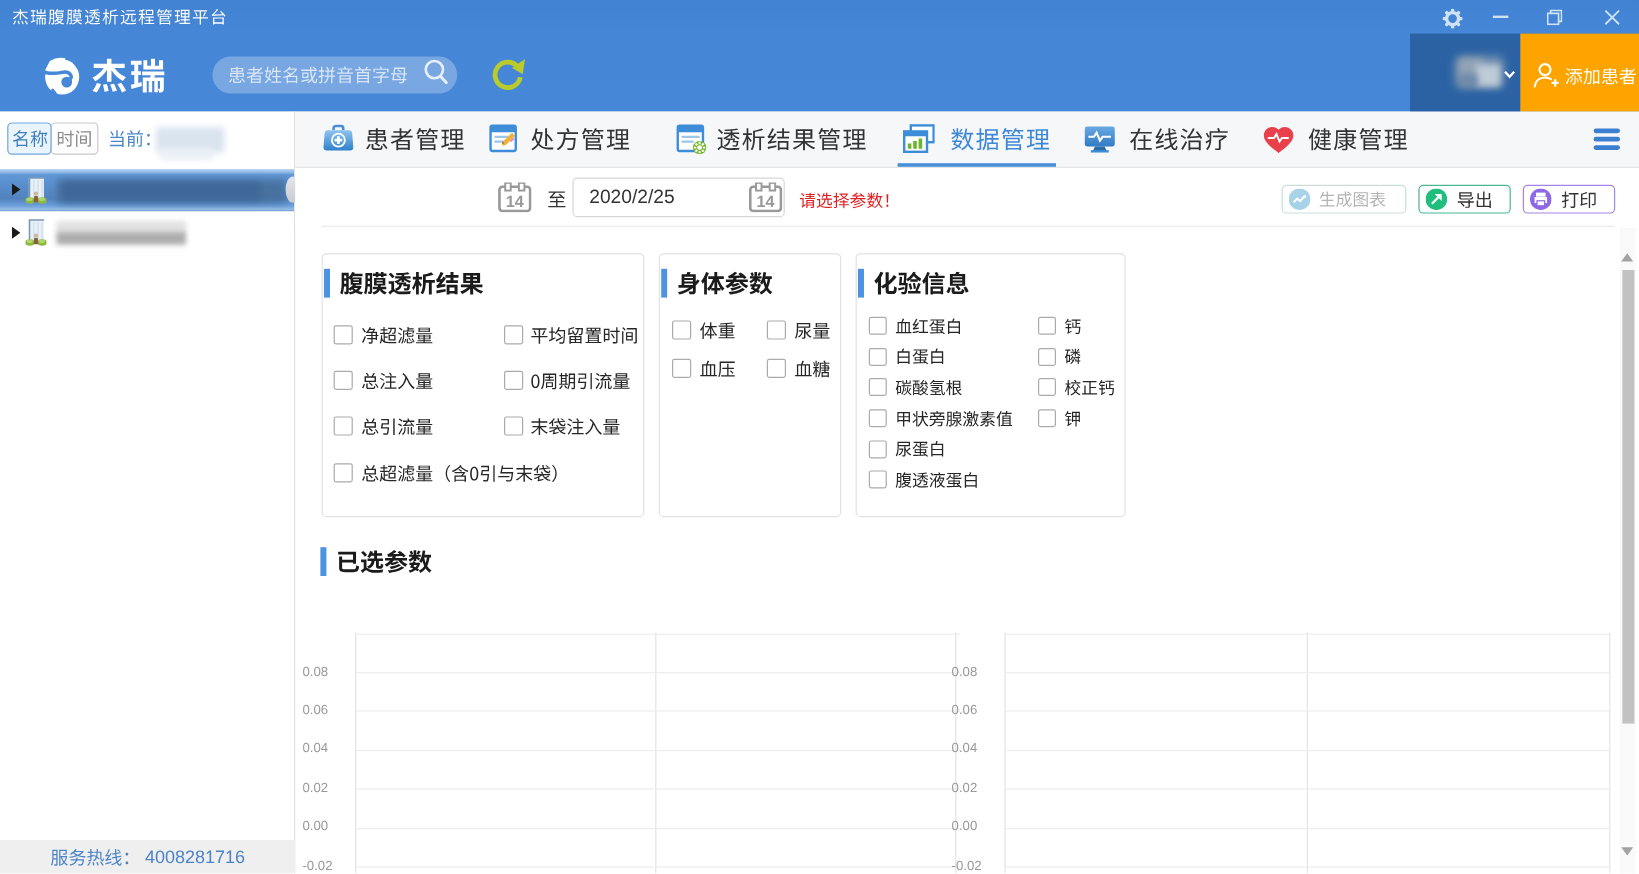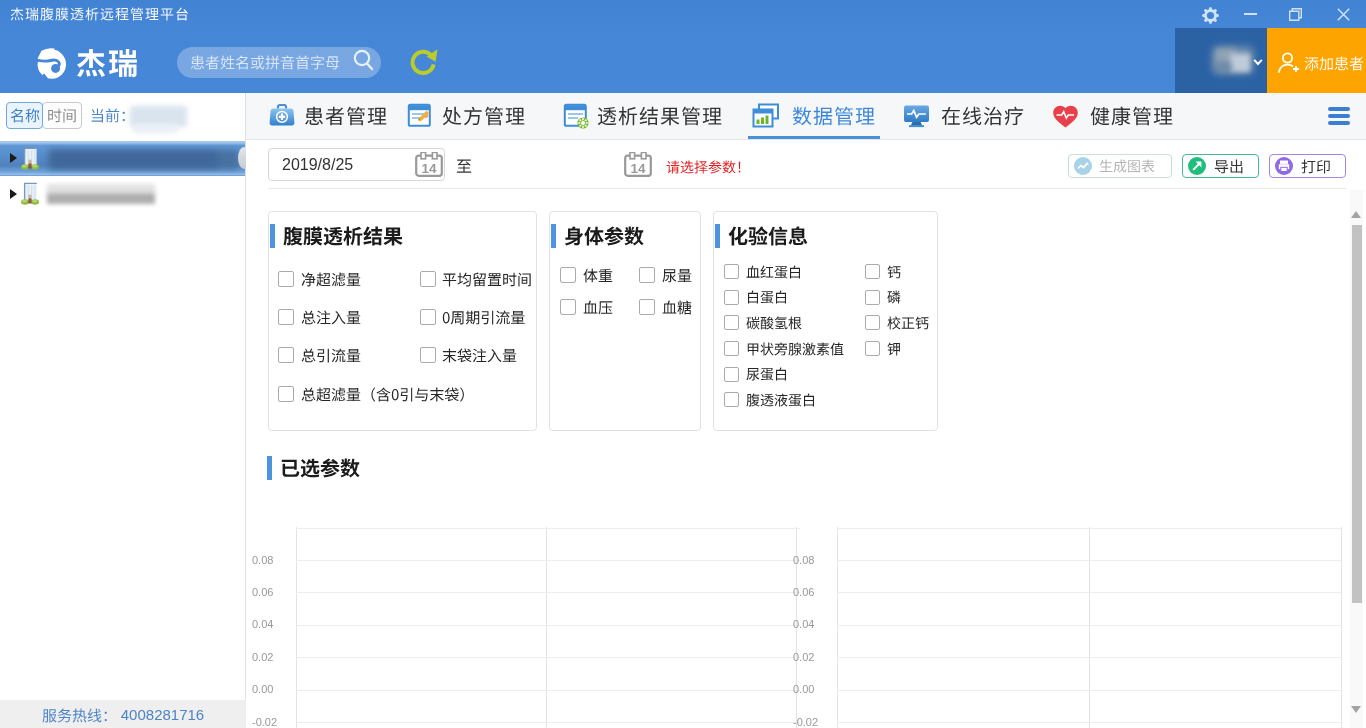--- a/index.html
+++ b/index.html
@@ -155,21 +155,21 @@
       <ellipse cx="3.9" cy="20" rx="3.9" ry="2.7" fill="#8dbb42"></ellipse>
       <ellipse cx="14.1" cy="20" rx="3.9" ry="2.7" fill="#8dbb42"></ellipse>
       <ellipse cx="3.6" cy="19" rx="2.6" ry="1.5" fill="#b2d46c"></ellipse>
       <ellipse cx="13.8" cy="19" rx="2.6" ry="1.5" fill="#b2d46c"></ellipse>
       <circle cx="9" cy="14.4" r="1.8" fill="#cdb69d"></circle>
       <path d="M7.5 16.3h3l.4 5.2H7.1z" fill="#8a5f3e"></path>
     </svg>
 <div class="abs" style="left:47px;top:184px;width:108px;height:10px;background:#e2e2e2;filter:blur(2px)"></div>
 <div class="abs" style="left:47px;top:193px;width:108px;height:11px;background:#aeaeae;filter:blur(2px)"></div>
 <div id="hotline">
-      <span style="display:flex;align-items:flex-end;gap:2px">
+      <span style="display:flex;align-items:center;gap:2px">
         <svg class="t" width="75" height="15" viewBox="0 0 75 15">
           <path fill="currentColor" d="M1.6 1.2V6.5C1.6 8.8 1.5 11.8 0.5 13.9C0.8 14 1.2 14.2 1.4 14.4C2.1 13 2.4 11.1 2.5 9.3H4.9V13C4.9 13.3 4.8 13.3 4.6 13.3C4.5 13.3 3.8 13.3 3.1 13.3C3.3 13.6 3.4 14.1 3.4 14.4C4.5 14.4 5.1 14.4 5.5 14.2C5.8 14 6 13.7 6 13V1.2ZM2.6 2.2H4.9V4.7H2.6ZM2.6 5.7H4.9V8.2H2.6C2.6 7.6 2.6 7.1 2.6 6.5ZM12.9 7.3C12.5 8.6 12 9.7 11.4 10.7C10.7 9.7 10.1 8.6 9.7 7.3ZM7.3 1.2V14.4H8.4V7.3H8.7C9.2 8.9 9.9 10.3 10.7 11.5C10 12.4 9.3 13 8.4 13.5C8.7 13.7 9 14.1 9.1 14.3C9.9 13.8 10.7 13.2 11.4 12.4C12.1 13.2 12.9 13.9 13.8 14.4C14 14.1 14.3 13.8 14.5 13.5C13.6 13.1 12.8 12.4 12 11.6C13 10.2 13.7 8.5 14.1 6.5L13.5 6.3L13.3 6.3H8.4V2.2H12.6V4.1C12.6 4.3 12.5 4.3 12.3 4.3C12.1 4.3 11.3 4.3 10.3 4.3C10.5 4.6 10.7 5 10.7 5.3C11.8 5.3 12.6 5.3 13.1 5.1C13.6 5 13.7 4.7 13.7 4.1V1.2ZM21.7 7.5C21.6 8 21.5 8.5 21.4 9H16.9V10H21.1C20.2 11.9 18.5 12.9 15.9 13.4C16.1 13.6 16.4 14.1 16.5 14.4C19.4 13.7 21.3 12.4 22.3 10H26.8C26.6 11.9 26.3 12.9 25.9 13.1C25.8 13.3 25.6 13.3 25.3 13.3C24.9 13.3 23.9 13.3 23 13.2C23.2 13.5 23.3 13.9 23.3 14.2C24.2 14.2 25.1 14.2 25.6 14.2C26.1 14.2 26.5 14.1 26.8 13.8C27.3 13.3 27.7 12.2 28 9.5C28 9.3 28 9 28 9H22.6C22.7 8.5 22.8 8.1 22.9 7.6ZM26.2 3.1C25.3 4 24.1 4.7 22.6 5.3C21.4 4.8 20.5 4.1 19.9 3.3L20.1 3.1ZM20.7 0.6C19.9 1.9 18.5 3.4 16.4 4.5C16.6 4.7 16.9 5.1 17.1 5.4C17.8 4.9 18.5 4.5 19.1 4C19.7 4.7 20.5 5.3 21.4 5.7C19.6 6.3 17.6 6.7 15.7 6.9C15.9 7.1 16.1 7.6 16.1 7.8C18.3 7.6 20.6 7.1 22.6 6.3C24.4 7 26.5 7.5 28.8 7.7C28.9 7.3 29.2 6.9 29.4 6.6C27.4 6.5 25.5 6.3 24 5.8C25.6 5 27 3.9 27.9 2.5L27.3 2.1L27.1 2.1H21C21.3 1.7 21.6 1.3 21.9 0.8ZM35.1 11.5C35.3 12.4 35.4 13.6 35.4 14.3L36.6 14.1C36.5 13.5 36.4 12.3 36.2 11.4ZM38.2 11.5C38.6 12.4 39 13.6 39.1 14.3L40.3 14C40.1 13.3 39.7 12.2 39.3 11.3ZM41.3 11.4C42.1 12.4 42.9 13.6 43.3 14.5L44.4 14C44 13.2 43.1 11.9 42.3 11ZM32.6 11.1C32.1 12.1 31.3 13.3 30.6 14L31.7 14.4C32.4 13.6 33.1 12.4 33.7 11.4ZM33.2 0.6V2.7H31V3.8H33.2V6.1L30.7 6.7L31 7.8L33.2 7.2V9.4C33.2 9.6 33.2 9.7 33 9.7C32.8 9.7 32.2 9.7 31.5 9.7C31.6 10 31.8 10.4 31.8 10.7C32.8 10.7 33.4 10.7 33.8 10.5C34.2 10.3 34.3 10 34.3 9.4V6.9L36.2 6.3L36.1 5.3L34.3 5.8V3.8H36V2.7H34.3V0.6ZM38.5 0.6 38.5 2.8H36.4V3.7H38.4C38.4 4.7 38.3 5.6 38.1 6.3L36.9 5.6L36.3 6.4C36.8 6.7 37.3 7 37.8 7.3C37.4 8.4 36.7 9.3 35.5 9.9C35.8 10.1 36.1 10.5 36.2 10.7C37.5 10 38.3 9.1 38.7 7.9C39.5 8.4 40.1 8.9 40.5 9.2L41.1 8.4C40.6 7.9 39.9 7.4 39.1 6.9C39.3 6 39.4 5 39.5 3.7H41.5C41.5 8.2 41.4 10.8 43.2 10.8C44.1 10.8 44.4 10.3 44.6 8.6C44.3 8.5 43.9 8.3 43.7 8.1C43.6 9.4 43.5 9.8 43.3 9.8C42.5 9.8 42.5 7.5 42.6 2.8H39.5L39.6 0.6ZM45.8 12.4 46 13.5C47.4 13 49.2 12.5 51 12L50.8 11C49 11.6 47.1 12.1 45.8 12.4ZM55.6 1.5C56.3 1.9 57.3 2.4 57.7 2.9L58.4 2.2C57.9 1.8 57 1.2 56.2 0.9ZM46.1 6.9C46.3 6.7 46.6 6.7 48.5 6.4C47.8 7.4 47.2 8.1 47 8.4C46.5 9 46.1 9.4 45.8 9.4C45.9 9.7 46.1 10.2 46.2 10.5C46.5 10.3 47 10.1 50.8 9.4C50.7 9.1 50.7 8.7 50.8 8.4L47.8 9C48.9 7.6 50.1 6 51 4.3L50.1 3.8C49.8 4.3 49.5 4.9 49.1 5.4L47.2 5.6C48.1 4.3 49 2.7 49.6 1.1L48.6 0.6C48 2.4 46.9 4.4 46.6 4.9C46.2 5.4 46 5.7 45.7 5.8C45.8 6.1 46 6.6 46.1 6.9ZM58.3 8C57.7 8.9 56.9 9.8 55.9 10.5C55.7 9.7 55.5 8.8 55.3 7.7L59.1 7L59 6L55.2 6.7C55.1 6.1 55 5.4 55 4.7L58.7 4.1L58.5 3.2L54.9 3.7C54.9 2.7 54.9 1.7 54.9 0.6H53.8C53.8 1.7 53.8 2.8 53.9 3.9L51.5 4.2L51.7 5.2L53.9 4.9C54 5.6 54 6.2 54.1 6.9L51.2 7.4L51.4 8.4L54.3 7.9C54.4 9.1 54.7 10.3 55 11.2C53.7 12.1 52.2 12.7 50.7 13.2C51 13.5 51.3 13.9 51.4 14.1C52.8 13.6 54.2 13 55.4 12.2C56 13.6 56.8 14.4 57.9 14.4C58.9 14.4 59.2 13.9 59.4 12.2C59.2 12.1 58.8 11.8 58.6 11.6C58.5 12.9 58.4 13.3 58 13.3C57.3 13.3 56.8 12.6 56.3 11.5C57.5 10.6 58.5 9.6 59.2 8.4ZM63.8 5.9C64.3 5.9 64.9 5.5 64.9 4.8C64.9 4.1 64.3 3.7 63.8 3.7C63.1 3.7 62.6 4.1 62.6 4.8C62.6 5.5 63.1 5.9 63.8 5.9ZM63.8 13.3C64.3 13.3 64.9 12.8 64.9 12.1C64.9 11.4 64.3 11 63.8 11C63.1 11 62.6 11.4 62.6 12.1C62.6 12.8 63.1 13.3 63.8 13.3Z"></path>
         </svg>
         <span style="font-size:15px;margin-left:2px">4008281716</span>
       </span>
     </div>
 
 <div id="nav"></div>
 
 <div class="tab" style="left:269px">
@@ -251,32 +251,32 @@
         <path fill="none" stroke="#fff" stroke-width="1.6" d="M4.5 11h5.2l2-3.2 2.6 6.2 2-3H22"></path>
       </svg>
       <svg class="t" width="83" height="20" viewBox="0 0 83 20">
         <path fill="currentColor" d="M4.3 0.8C3.5 3.8 2.2 6.7 0.7 8.6C0.9 9 1.3 9.8 1.4 10.2C1.9 9.5 2.4 8.7 2.9 7.9V19.2H4.2V5.1C4.8 3.9 5.2 2.5 5.6 1.2ZM10.7 2.5V3.6H13.2V5.1H9.8V6.3H13.2V7.9H10.7V9.1H13.2V10.6H10.4V11.8H13.2V13.3H9.9V14.6H13.2V17H14.5V14.6H18.8V13.3H14.5V11.8H18.1V10.6H14.5V9.1H17.8V6.3H19.2V5.1H17.8V2.5H14.5V0.9H13.2V2.5ZM14.5 6.3H16.6V7.9H14.5ZM14.5 5.1V3.6H16.6V5.1ZM5.8 9.8C5.8 9.7 6 9.5 6.3 9.3H8.5C8.3 11.2 8 12.7 7.5 14C7 13.2 6.6 12.3 6.3 11.1L5.2 11.5C5.7 13.1 6.2 14.4 6.9 15.4C6.3 16.6 5.5 17.6 4.5 18.2C4.8 18.4 5.3 18.9 5.5 19.2C6.4 18.5 7.2 17.6 7.8 16.4C9.8 18.5 12.5 18.9 15.5 18.9H18.8C18.8 18.6 19 17.9 19.3 17.6C18.5 17.6 16.2 17.6 15.6 17.6C12.8 17.6 10.3 17.2 8.4 15.2C9.2 13.4 9.7 11.1 9.9 8.3L9.1 8.1L8.9 8.1H7.4C8.3 6.6 9.3 4.6 10.1 2.6L9.2 2L8.8 2.2H5.7V3.6H8.3C7.6 5.3 6.7 7 6.3 7.5C6 8.1 5.5 8.6 5.1 8.7C5.3 9 5.6 9.5 5.8 9.8ZM25.8 12.9C26.8 13.5 28.1 14.4 28.8 15L29.7 14.1C29 13.5 27.7 12.6 26.7 12.1ZM36.8 9.2V10.8H32.9V9.2ZM36.8 8H32.9V6.6H36.8ZM30.4 1C30.7 1.5 31 2 31.3 2.6H23.4V8.5C23.4 11.4 23.2 15.5 21.6 18.4C22 18.5 22.6 18.9 22.9 19.2C24.5 16.2 24.8 11.6 24.8 8.5V3.9H31.4V5.5H26.3V6.6H31.4V8H25.3V9.2H31.4V10.8H26.1V11.9H31.4V14.2C29 15.1 26.4 16.2 24.8 16.7L25.4 18C27.1 17.3 29.3 16.3 31.4 15.3V17.5C31.4 17.8 31.3 17.9 30.9 17.9C30.6 18 29.4 18 28.1 17.9C28.3 18.3 28.5 18.8 28.6 19.2C30.3 19.2 31.4 19.2 32 19C32.7 18.8 32.9 18.4 32.9 17.5V14.2C34.5 16.1 36.7 17.6 39.4 18.3C39.6 17.9 40 17.4 40.3 17.1C38.6 16.7 37 16 35.7 15.1C36.8 14.6 38 13.8 39.1 13L37.9 12.2C37.1 12.8 35.8 13.7 34.7 14.4C34 13.7 33.4 13 32.9 12.2V11.9H38.2V9.3H40.2V8H38.2V5.5H32.9V3.9H40V2.6H33C32.7 2 32.3 1.2 31.8 0.6ZM46.2 8.8V19.2H47.7V18.5H57.4V19.2H58.9V14.2H47.7V12.9H57.8V8.8ZM57.4 17.4H47.7V15.4H57.4ZM50.8 5.1C51 5.5 51.2 6 51.4 6.4H44V9.7H45.5V7.6H58.8V9.7H60.3V6.4H53C52.8 5.9 52.4 5.3 52.1 4.9ZM47.7 10H56.4V11.7H47.7ZM45.3 0.7C44.8 2.5 44 4.2 42.9 5.3C43.2 5.5 43.9 5.8 44.2 6C44.7 5.3 45.3 4.5 45.8 3.5H47.2C47.6 4.3 48 5.2 48.2 5.8L49.5 5.3C49.3 4.8 49 4.2 48.6 3.5H51.7V2.4H46.3C46.5 2 46.7 1.5 46.8 1ZM53.8 0.8C53.4 2.2 52.7 3.6 51.8 4.6C52.2 4.8 52.8 5.1 53.1 5.3C53.5 4.8 53.9 4.2 54.2 3.6H55.7C56.3 4.3 56.8 5.2 57.1 5.8L58.3 5.3C58.1 4.8 57.7 4.2 57.2 3.6H60.8V2.4H54.8C55 2 55.1 1.5 55.3 1ZM72.5 6.8H75.6V9.4H72.5ZM76.9 6.8H79.9V9.4H76.9ZM72.5 3H75.6V5.6H72.5ZM76.9 3H79.9V5.6H76.9ZM69.4 17.2V18.5H82.3V17.2H77V14.4H81.7V13H77V10.7H81.4V1.7H71.1V10.7H75.5V13H70.9V14.4H75.5V17.2ZM63.7 15.6 64.1 17.1C65.8 16.5 68.1 15.8 70.3 15L70 13.6L67.8 14.3V9.3H69.9V7.9H67.8V3.6H70.2V2.2H63.9V3.6H66.4V7.9H64.1V9.3H66.4V14.8C65.4 15.1 64.5 15.4 63.7 15.6Z"></path>
       </svg>
     </div>
 <div class="abs" style="left:748px;top:136px;width:132px;height:3px;background:#4a90d9"></div>
 <div class="abs" style="left:1328px;top:107px;width:22px;height:4px;background:#3a7fd0;border-radius:2px;box-shadow:0 7px 0 #3a7fd0,0 14px 0 #3a7fd0"></div>
 
 <div id="daterow"></div>
-<div class="dinput" style="left:268px;top:148px">2019/8/25</div>
 <svg class="abs" style="left:415px;top:152px" width="28" height="25" viewBox="0 0 28 25">
       <rect x="1.2" y="3.6" width="25.6" height="20.2" rx="2.5" fill="#fff" stroke="#999" stroke-width="2.2"></rect>
       <rect x="6" y="0.4" width="4.6" height="6.4" fill="#fff" stroke="#999" stroke-width="1.6"></rect>
       <rect x="17.4" y="0.4" width="4.6" height="6.4" fill="#fff" stroke="#999" stroke-width="1.6"></rect>
       <text x="14" y="20.5" font-size="13.5" font-weight="bold" fill="#999" text-anchor="middle" font-family="Liberation Sans">14</text>
     </svg>
 <div class="abs" style="left:456px;top:158px;color:#333">
       <svg class="t" width="16" height="16" viewBox="0 0 16 16">
         <path fill="currentColor" d="M2.3 7.3C2.9 7.1 3.8 7.1 12.5 6.7C12.9 7.1 13.3 7.5 13.5 7.8L14.6 7.1C13.7 6 11.9 4.4 10.4 3.4L9.5 4C10.2 4.5 10.9 5.1 11.5 5.7L4.1 6C5.1 5.1 6.1 3.9 7.1 2.7H14.7V1.5H1.2V2.7H5.5C4.5 3.9 3.5 5 3.1 5.4C2.6 5.8 2.3 6.1 2 6.1C2.1 6.4 2.3 7.1 2.3 7.3ZM7.4 7.4V9.5H2.3V10.6H7.4V13.6H0.9V14.7H15.2V13.6H8.6V10.6H13.8V9.5H8.6V7.4Z"></path>
       </svg>
     </div>
+<div class="dinput" style="left:477px;top:148px">2020/2/25</div>
 <svg class="abs" style="left:624px;top:152px" width="28" height="25" viewBox="0 0 28 25">
       <rect x="1.2" y="3.6" width="25.6" height="20.2" rx="2.5" fill="#fff" stroke="#999" stroke-width="2.2"></rect>
       <rect x="6" y="0.4" width="4.6" height="6.4" fill="#fff" stroke="#999" stroke-width="1.6"></rect>
       <rect x="17.4" y="0.4" width="4.6" height="6.4" fill="#fff" stroke="#999" stroke-width="1.6"></rect>
       <text x="14" y="20.5" font-size="13.5" font-weight="bold" fill="#999" text-anchor="middle" font-family="Liberation Sans">14</text>
     </svg>
 <div class="abs" style="left:666px;top:160px;color:#e02021">
       <svg class="t" width="84" height="14" viewBox="0 0 84 14">
         <path fill="currentColor" d="M1.5 1.5C2.2 2.2 3.1 3.1 3.6 3.7L4.3 2.9C3.9 2.4 2.9 1.5 2.2 0.9ZM0.6 5V6H2.7V11.1C2.7 11.7 2.3 12.1 2 12.3C2.2 12.5 2.5 12.9 2.6 13.2C2.8 12.9 3.1 12.6 5.5 10.8C5.4 10.6 5.2 10.2 5.2 9.9L3.7 11V5ZM6.9 9.4H11.3V10.5H6.9ZM6.9 8.6V7.5H11.3V8.6ZM8.6 0.6V1.7H5.3V2.5H8.6V3.4H5.7V4.1H8.6V5.1H4.9V5.9H13.4V5.1H9.6V4.1H12.6V3.4H9.6V2.5H13V1.7H9.6V0.6ZM5.9 6.7V13.4H6.9V11.3H11.3V12.2C11.3 12.4 11.2 12.5 11.1 12.5C10.9 12.5 10.2 12.5 9.5 12.5C9.6 12.7 9.7 13.1 9.8 13.4C10.8 13.4 11.4 13.4 11.8 13.2C12.2 13.1 12.3 12.8 12.3 12.3V6.7ZM14.9 1.6C15.7 2.3 16.6 3.3 17 4L17.9 3.3C17.4 2.6 16.5 1.7 15.7 1ZM20.2 1C19.9 2.2 19.3 3.5 18.6 4.3C18.8 4.4 19.3 4.7 19.5 4.8C19.8 4.5 20.1 4 20.4 3.4H22.4V5.5H18.5V6.4H21C20.8 8.2 20.2 9.6 18.1 10.3C18.3 10.5 18.6 10.9 18.7 11.2C21.1 10.2 21.8 8.6 22.1 6.4H23.5V9.6C23.5 10.7 23.7 11 24.8 11C25 11 26 11 26.2 11C27 11 27.3 10.6 27.4 8.8C27.1 8.7 26.7 8.6 26.5 8.4C26.5 9.8 26.4 10 26.1 10C25.9 10 25.1 10 24.9 10C24.6 10 24.5 10 24.5 9.6V6.4H27.3V5.5H23.5V3.4H26.7V2.5H23.5V0.6H22.4V2.5H20.8C21 2.1 21.1 1.6 21.3 1.2ZM17.5 5.9H14.8V6.9H16.5V11.2C15.9 11.4 15.3 11.9 14.6 12.5L15.3 13.4C16.1 12.6 16.9 11.8 17.4 11.8C17.7 11.8 18.1 12.2 18.7 12.6C19.6 13.1 20.8 13.3 22.4 13.3C23.8 13.3 26.1 13.2 27.2 13.1C27.2 12.8 27.4 12.3 27.5 12C26.1 12.2 24 12.3 22.4 12.3C20.9 12.3 19.8 12.2 18.9 11.7C18.2 11.3 17.9 10.9 17.5 10.9ZM30.5 0.6V3.4H28.6V4.4H30.5V7.3C29.7 7.6 29.1 7.8 28.5 7.9L28.8 8.9L30.5 8.4V12.2C30.5 12.3 30.4 12.4 30.2 12.4C30.1 12.4 29.5 12.4 28.9 12.4C29.1 12.7 29.2 13.1 29.2 13.4C30.1 13.4 30.7 13.4 31 13.2C31.4 13 31.5 12.7 31.5 12.2V8.1L33.1 7.5L33 6.6L31.5 7V4.4H33.2V3.4H31.5V0.6ZM39.3 2.3C38.8 3 38.1 3.6 37.3 4.2C36.5 3.6 35.9 3 35.4 2.3ZM33.5 1.3V2.3H34.4C35 3.2 35.6 4 36.5 4.7C35.4 5.4 34.1 5.9 32.9 6.1C33.1 6.4 33.4 6.7 33.5 7C34.8 6.6 36.1 6.1 37.2 5.3C38.3 6.1 39.6 6.7 41 7C41.1 6.7 41.4 6.3 41.6 6.1C40.3 5.9 39.1 5.4 38.1 4.7C39.2 3.9 40.1 2.8 40.7 1.6L40.1 1.3L39.9 1.3ZM36.7 6.6V7.8H33.8V8.7H36.7V10.2H33.1V11.1H36.7V13.5H37.7V11.1H41.4V10.2H37.7V8.7H40.4V7.8H37.7V6.6ZM49.7 6.7C48.7 7.4 46.9 8 45.6 8.3C45.8 8.6 46.1 8.9 46.2 9.1C47.7 8.7 49.4 8 50.5 7.2ZM50.9 8.3C49.7 9.3 47.3 10 45.3 10.4C45.6 10.6 45.8 10.9 45.9 11.2C48.1 10.7 50.4 9.9 51.8 8.8ZM52.7 9.8C51.1 11.4 47.9 12.2 44.5 12.6C44.7 12.8 44.9 13.2 45 13.5C48.6 13 51.8 12.1 53.6 10.3ZM44.5 4C44.8 3.9 45.3 3.9 47.7 3.8C47.5 4.2 47.2 4.7 47 5.1H42.7V6H46.3C45.3 7.2 44 8.1 42.5 8.8C42.8 9 43.2 9.4 43.3 9.6C45 8.8 46.5 7.6 47.6 6H50.5C51.5 7.5 53.2 8.8 54.8 9.5C55 9.3 55.3 8.9 55.5 8.7C54.1 8.1 52.7 7.1 51.7 6H55.3V5.1H48.2C48.4 4.6 48.7 4.2 48.8 3.7L52.8 3.5C53.1 3.8 53.4 4.2 53.7 4.4L54.5 3.8C53.8 2.9 52.2 1.8 50.9 1L50.1 1.5C50.6 1.9 51.2 2.3 51.8 2.7L46.4 2.9C47.2 2.4 48.1 1.7 49 1L48 0.5C47 1.5 45.6 2.4 45.2 2.6C44.8 2.9 44.5 3 44.2 3C44.3 3.3 44.5 3.8 44.5 4ZM62.2 0.8C62 1.4 61.5 2.2 61.2 2.7L61.8 3C62.2 2.6 62.7 1.9 63.1 1.2ZM57.2 1.2C57.6 1.8 58 2.6 58.1 3.1L58.9 2.7C58.8 2.2 58.4 1.5 58 0.9ZM61.7 8.7C61.4 9.4 61 10 60.4 10.6C59.9 10.3 59.4 10 58.8 9.8C59 9.5 59.3 9.1 59.5 8.7ZM57.5 10.2C58.2 10.4 59 10.8 59.7 11.2C58.8 11.8 57.7 12.2 56.6 12.5C56.8 12.7 57 13.1 57.1 13.3C58.4 13 59.6 12.4 60.6 11.6C61 11.9 61.4 12.2 61.8 12.4L62.4 11.7C62.1 11.5 61.7 11.2 61.2 11C62 10.2 62.6 9.2 62.9 8L62.4 7.8L62.2 7.8H59.9L60.2 7.1L59.3 6.9C59.2 7.2 59 7.5 58.9 7.8H57V8.7H58.5C58.2 9.2 57.8 9.8 57.5 10.2ZM59.6 0.5V3.2H56.7V4H59.3C58.6 4.9 57.5 5.8 56.5 6.2C56.8 6.4 57 6.8 57.1 7C58 6.6 58.9 5.8 59.6 5V6.7H60.6V4.8C61.2 5.2 62.1 5.9 62.5 6.2L63 5.5C62.7 5.2 61.5 4.5 60.8 4H63.4V3.2H60.6V0.5ZM64.8 0.7C64.5 3.1 63.8 5.5 62.7 7C63 7.1 63.4 7.4 63.5 7.6C63.9 7.1 64.2 6.5 64.5 5.8C64.8 7.2 65.2 8.4 65.7 9.5C64.9 10.9 63.8 11.9 62.3 12.6C62.5 12.8 62.8 13.3 62.9 13.5C64.3 12.7 65.4 11.7 66.2 10.5C66.9 11.7 67.8 12.7 68.9 13.3C69.1 13 69.4 12.7 69.6 12.5C68.4 11.9 67.5 10.8 66.8 9.5C67.5 8.1 68 6.4 68.3 4.3H69.3V3.3H65.3C65.5 2.5 65.6 1.7 65.8 0.8ZM67.3 4.3C67.1 5.9 66.8 7.3 66.3 8.5C65.7 7.2 65.3 5.8 65.1 4.3ZM73 8.9H74L74.2 3.5L74.3 1.8H72.7L72.8 3.5ZM73.5 12.4C74 12.4 74.4 12 74.4 11.5C74.4 10.9 74 10.5 73.5 10.5C73 10.5 72.6 10.9 72.6 11.5C72.6 12 73 12.4 73.5 12.4Z"></path>
       </svg>

